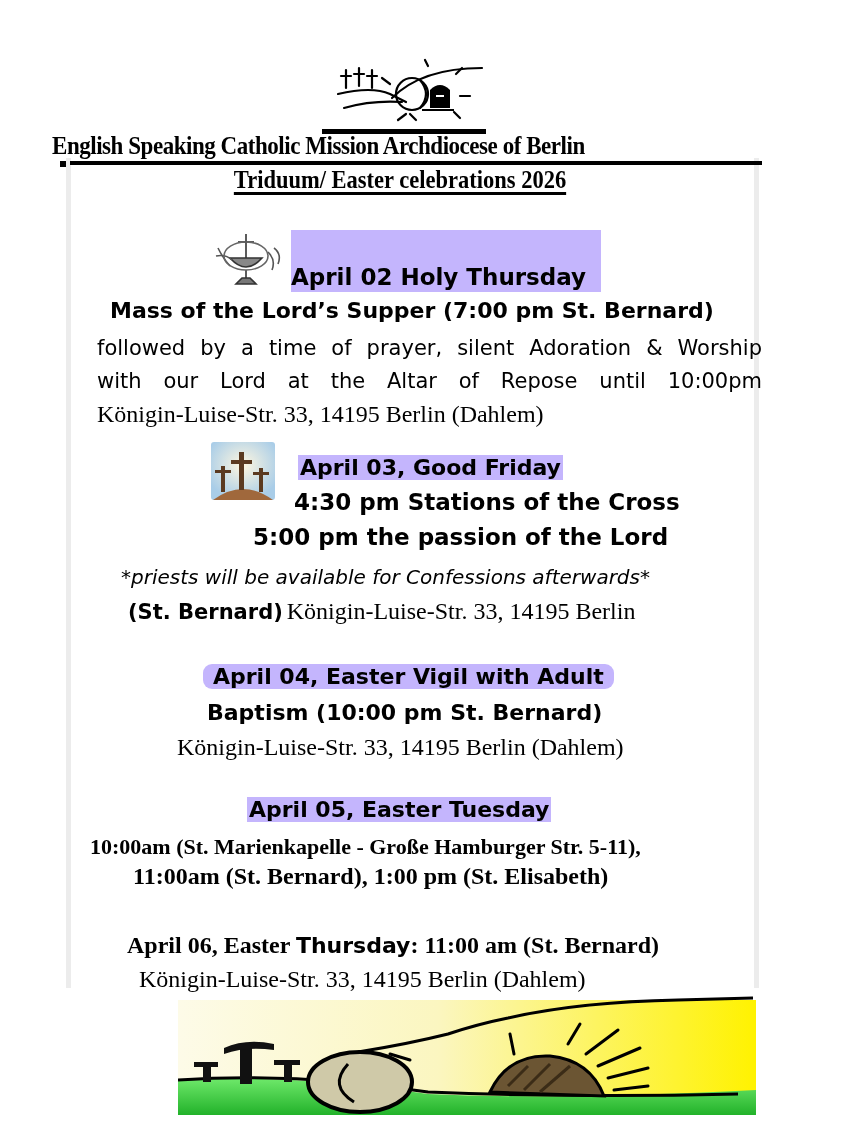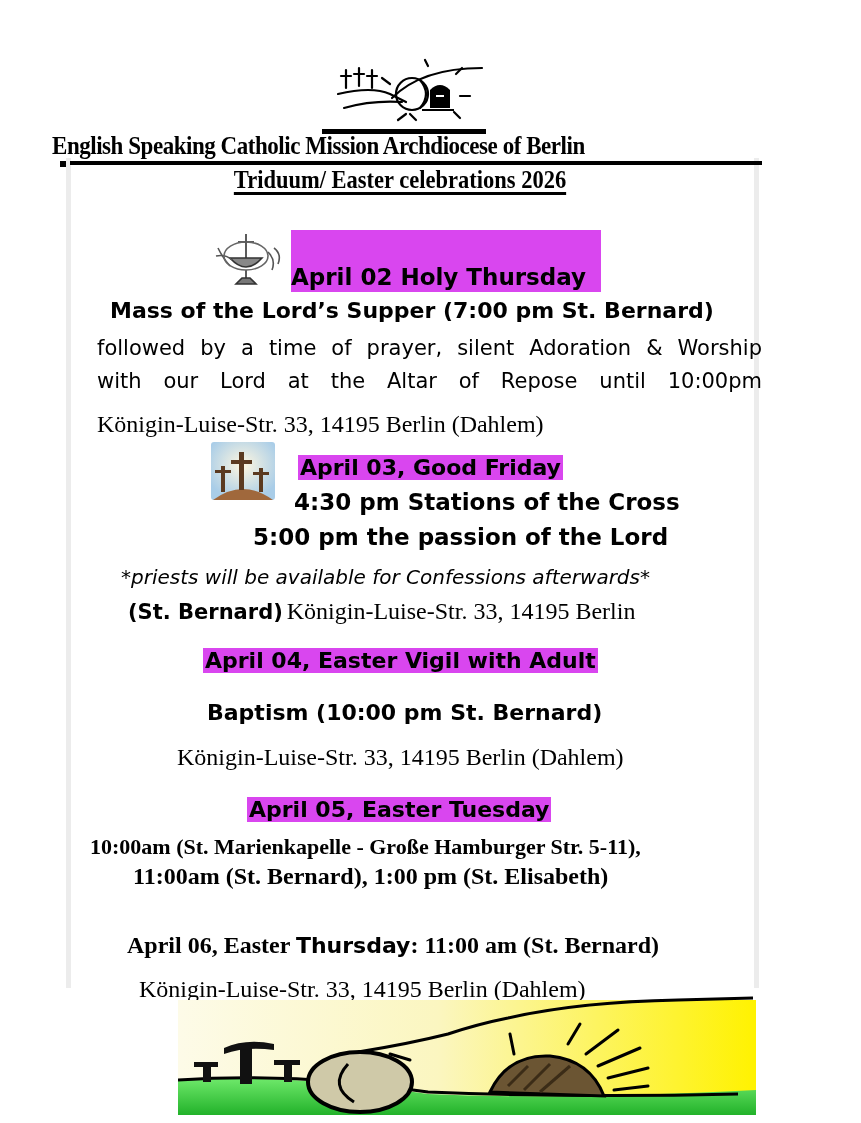--- a/index.html
+++ b/index.html
@@ -1,34 +1,34 @@
 <!DOCTYPE html>
 <html><head>
   <meta charset="utf-8">
   <style>
     html, body { margin: 0; padding: 0; background: #ffffff; }
     body { width: 861px; height: 1123px; position: relative; overflow: hidden; color: #000; }
     .abs { position: absolute; }
     .serif { font-family: "Liberation Serif", "DejaVu Serif", serif; }
     .sans { font-family: "DejaVu Sans", "Liberation Sans", sans-serif; }
     .box-line { position: absolute; background: #ececec; width: 5px; }
-    .hl { background: #d946ef; }
+    .hl { background: #c4b5fd; }
     .title1 {
       left: 52px; top: 132px; width: 710px; font-size: 25px; font-weight: bold; white-space: nowrap;
       letter-spacing: -0.5px; transform: scaleX(0.92); transform-origin: left top;
     }
     .title2 {
       left: 0; top: 166px; width: 800px; text-align: center; font-size: 25px; font-weight: bold;
       transform: scaleX(0.9); transform-origin: center top;
     }
     .u { text-decoration: underline; text-decoration-thickness: 3px; text-underline-offset: 4px; }
     .line { white-space: nowrap; }
     .h-event { font-size: 22px; font-weight: bold; }
     .body-sans { font-size: 21px; }
-    .addr { font-size: 24px; font-family: "Liberation Serif", "DejaVu Serif", serif; margin-top: 10px; }
+    .addr { font-size: 24px; font-family: "Liberation Serif", "DejaVu Serif", serif; }
     .bold-serif { font-family: "Liberation Serif", "DejaVu Serif", serif; font-weight: bold; font-size: 24px; }
     .italic { font-style: italic; text-align: right; }
   </style>
 </head>
 <body>
 
 <div class="box-line" style="left:66px; top:158px; height:830px;"></div>
 <div class="box-line" style="left:754px; top:158px; height:830px;"></div>
 
 <div class="abs" style="left:332px; top:58px; width:160px; height:66px;">
@@ -138,21 +138,21 @@
   <span>5:00 pm the passion of the Lord</span>
 </div>
 <div class="abs sans line italic" style="left:121px; top:565px; font-size:20px;">
   <span>*priests will be available for Confessions afterwards*</span>
 </div>
 <div class="abs line" style="left:128px; top:598px;">
   <span class="sans" style="font-size:21px; font-weight:bold;">(St. Bernard)</span>
   <span class="addr">Königin-Luise-Str. 33, 14195 Berlin</span>
 </div>
 
-<div class="abs hl sans h-event line" style="left:203px; top:648px; padding:0 2px;">
+<div class="abs hl sans h-event line" style="left:203px; top:664px; padding:0 10px;border-radius:9px;">
   <span>April 04, Easter Vigil with Adult</span>
 </div>
 <div class="abs sans h-event line" style="left:207px; top:700px;">
   <span>Baptism (10:00 pm St. Bernard)</span>
 </div>
 <div class="abs addr line" style="left:177px; top:734px;">
   <span>Königin-Luise-Str. 33, 14195 Berlin (Dahlem)</span>
 </div>
 
 <div class="abs hl sans h-event line" style="left:247px; top:797px; padding:0 2px;">

